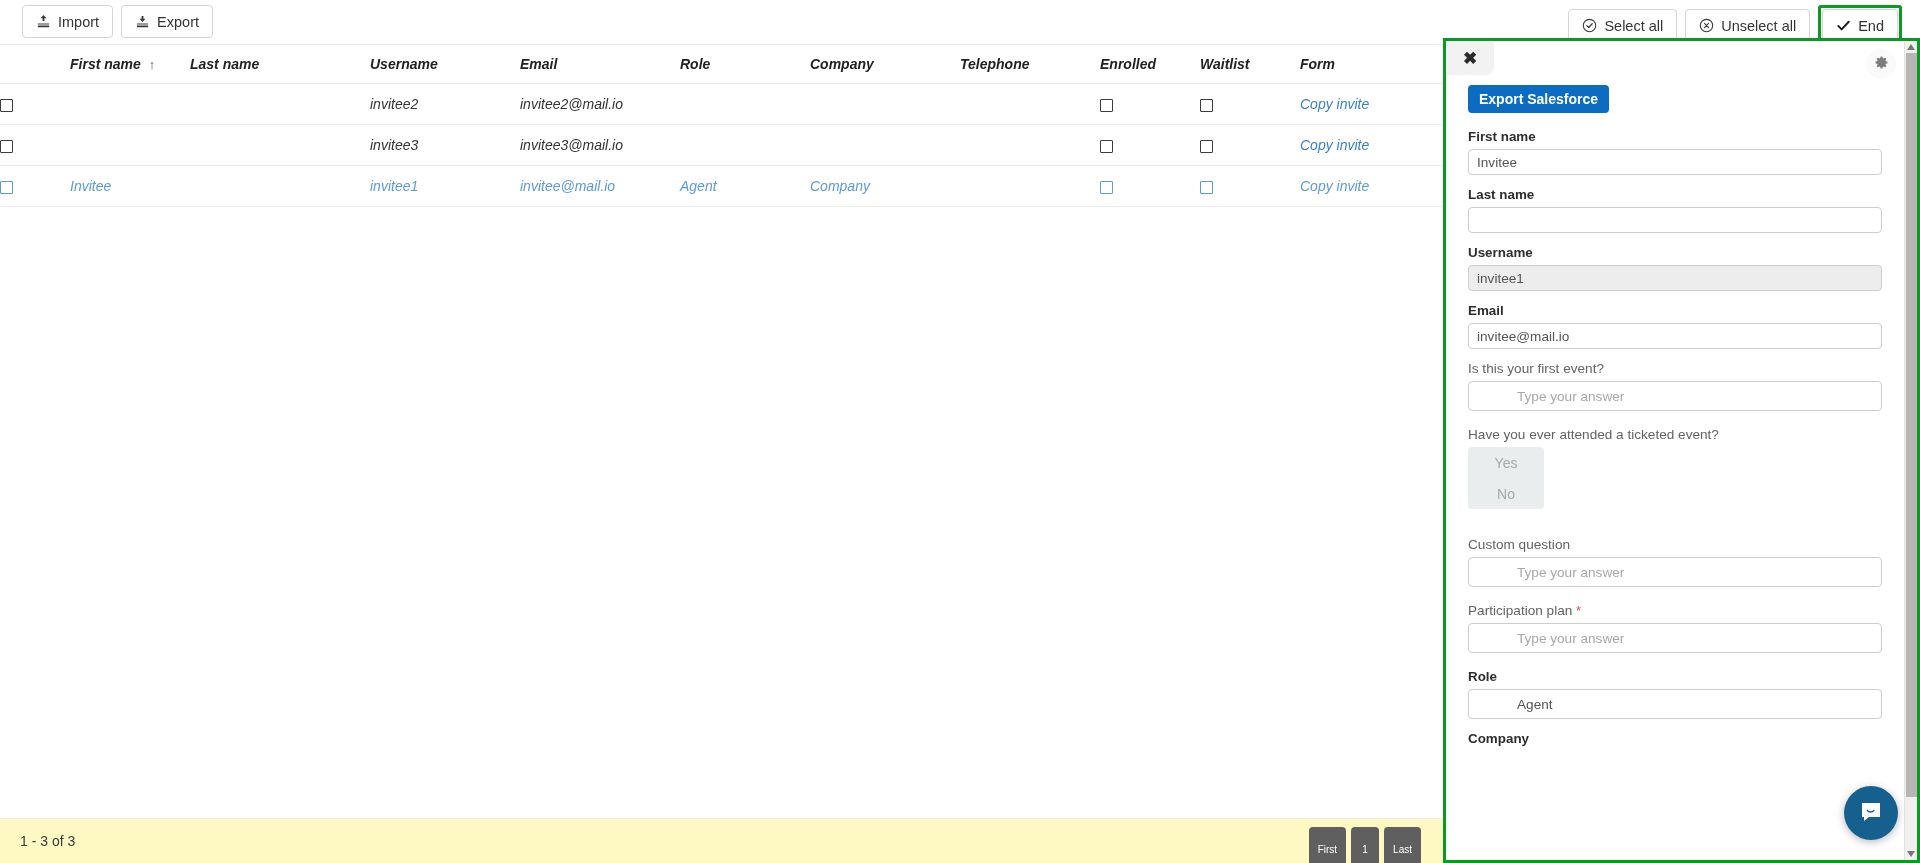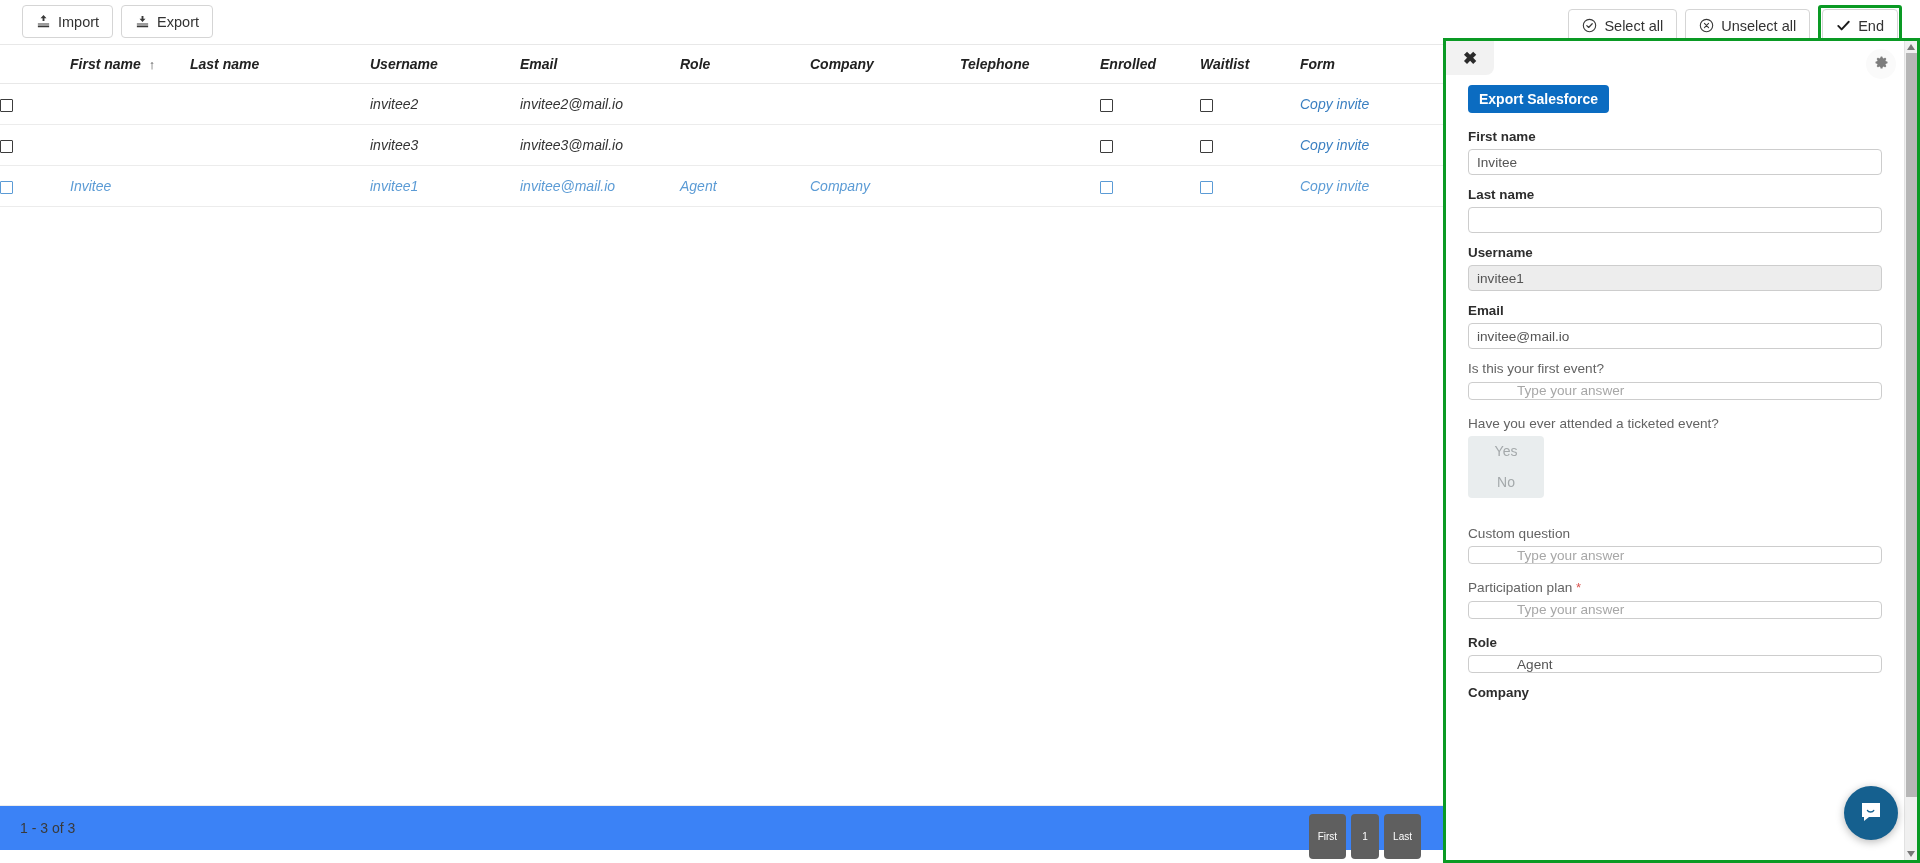--- a/index.html
+++ b/index.html
@@ -135,24 +135,24 @@
   a.link {
     color: #3a7fc1;
     text-decoration: none;
     cursor: pointer;
     font-size: 14px;
   }
 
   
   .footer {
     position: absolute;
-    bottom: 13px; left: 0;
+    bottom: 0; left: 0;
     width: 1443px;
     height: 45px;
-    background: #3b82f6;
+    background: #fef9c3;
     border-top: 1px solid #ececec;
     box-sizing: border-box;
     margin-top: 44px;
   }
   .footer-count {
     position: absolute;
     left: 20px; top: 14px;
     font-size: 14px;
     color: #3a3a3a;
   }
@@ -274,21 +274,21 @@
     border: 1px solid #cdcdcd;
     border-radius: 4px;
     background: #ffffff;
     font-size: 13.6px;
     color: #555555;
     padding: 0 8px;
     box-sizing: border-box;
     font-family: "Liberation Sans", sans-serif;
     outline: none;
   }
-  .fld-input.tall { height: 18px; padding-left: 48px; }
+  .fld-input.tall { height: 30px; padding-left: 48px; }
   .fld-input.disabled {
     background: #ededed;
     color: #555555;
   }
   .fld-input::placeholder { color: #a7a7a7; }
 
   .yesno {
     display: inline-flex;
     background: #e9edee;
     border-radius: 4px;

